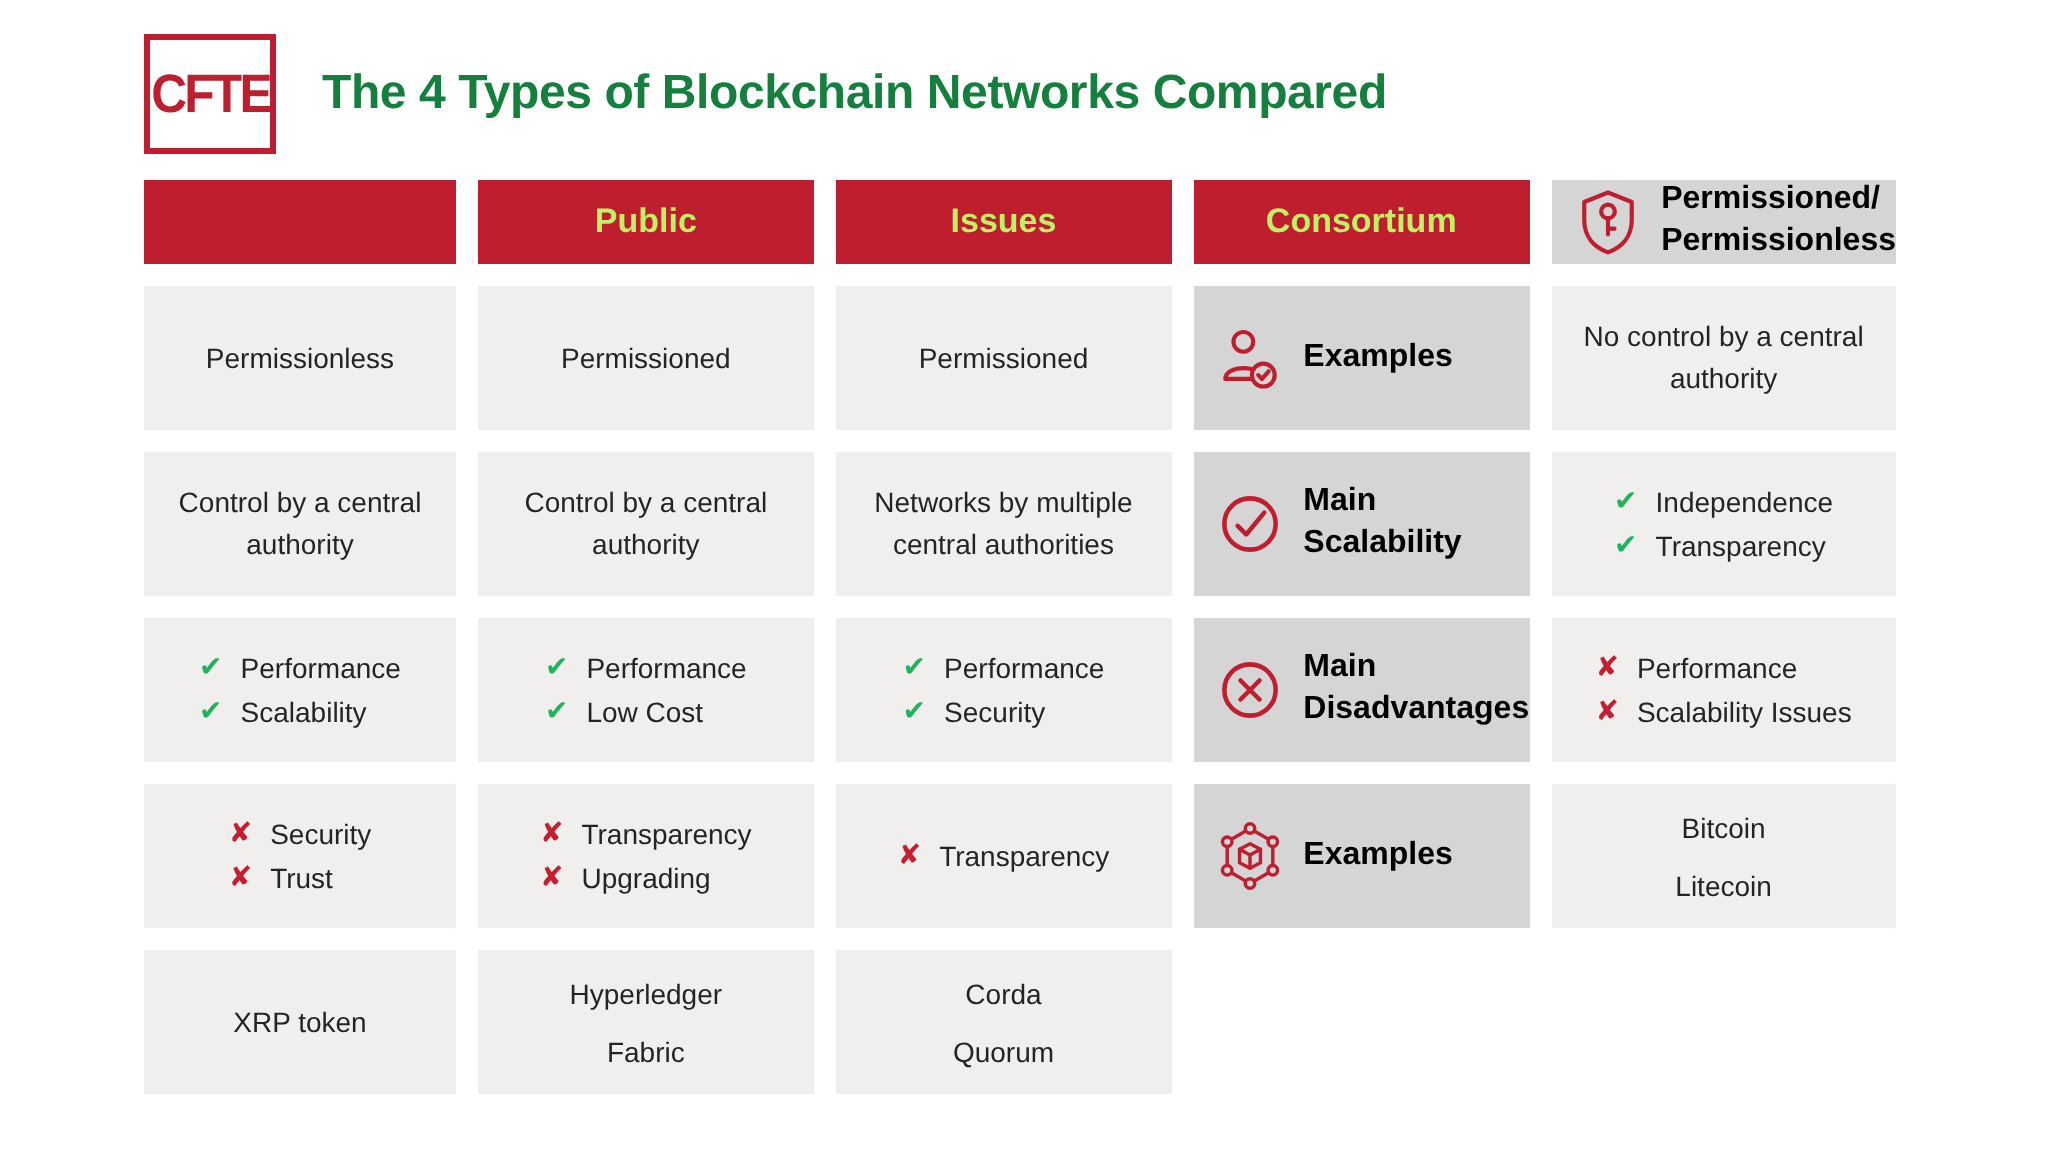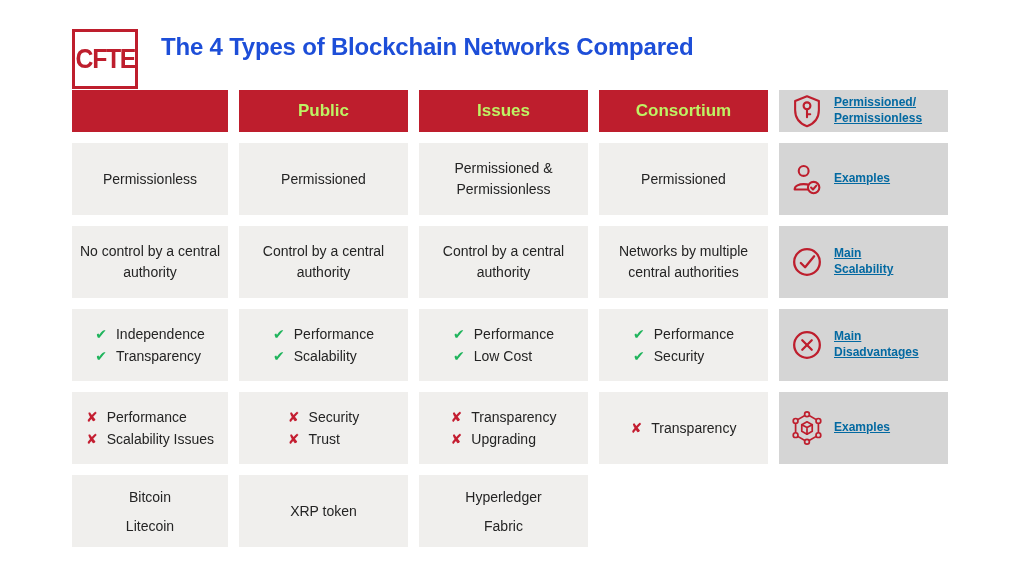--- a/index.html
+++ b/index.html
@@ -4,48 +4,48 @@
 <style>
   html,body { margin:0; padding:0; background:#ffffff; }
   .page {
     position:relative; width:1024px; height:576px; background:#ffffff;
     font-family:"Liberation Sans", sans-serif; color:#1c1c1c; overflow:hidden;
   }
   
   .logo-box {
     position:absolute; left:72px; top:17px; width:66px; height:60px;
     border:3px solid #be1e2d; background:#ffffff; box-sizing:border-box;
-    display:flex; align-items:center; justify-content:center;margin-top:12px;
+    display:flex; align-items:center; justify-content:center;
   }
   .logo-text {
     color:#be1e2d; font-weight:bold; font-size:27px; letter-spacing:-1.5px;
     transform:scaleX(.92); line-height:1;
   }
   .page-title {
     position:absolute; left:161px; top:33px; font-size:24px; font-weight:bold;
-    color:#1d4ed8; letter-spacing:-0.2px;
+    color:#15803d; letter-spacing:-0.2px;
   }
   
   .table {
     position:absolute; left:72px; top:90px; width:876px;
     display:grid; grid-template-columns:156px repeat(4, 1fr);
     grid-template-rows:42px repeat(5, 72px); gap:11px 11px;
   }
   .th {
     background:#be1e2d; color:#bef264; font-weight:bold; font-size:17px;
     display:flex; align-items:center; justify-content:center;
   }
   .row-label {
     background:#d5d5d5; display:flex; align-items:center; gap:8px;
     padding-left:9px; box-sizing:border-box;
   }
   .row-label .icon { width:38px; height:38px; flex:0 0 auto; display:flex; align-items:center; justify-content:center; }
   .row-label .icon svg { width:38px; height:38px; display:block; }
   .label-lines { display:flex; flex-direction:column; }
-  .label-lines span { font-weight:bold; font-size:12px; line-height:1.3; color:#0369a1; white-space:nowrap;text-decoration:underline; }
+  .label-lines span { font-weight:bold; font-size:16px; line-height:1.3; color:#000000; white-space:nowrap; }
   .cell {
     background:#f0efed; display:flex; align-items:center; justify-content:center;
     font-size:14px; color:#242424;
   }
   .cell-text { text-align:center; line-height:1.5; max-width:152px; }
   .list { display:flex; flex-direction:column; gap:2px; align-items:flex-start; }
   .list-item { display:flex; align-items:center; gap:9px; line-height:1.45; }
   .mark { font-family:"DejaVu Sans", sans-serif; font-size:14px; font-weight:bold; line-height:1; }
   .mark-check { color:#1fb45c; }
   .mark-cross { color:#c41e31; }
@@ -78,23 +78,20 @@
           <span>Permissionless</span>
         </div>
       </div>
       <div class="cell">
         <div class="cell-text">Permissionless</div>
       </div>
       <div class="cell">
         <div class="cell-text">Permissioned</div>
       </div>
       <div class="cell">
-        <div class="cell-text">Permissioned &amp; Permissionless</div>
-      </div>
-      <div class="cell">
         <div class="cell-text">Permissioned</div>
       </div>
       <div class="row-label">
         <span class="icon">
           <svg viewBox="0 0 40 40" fill="none" stroke="#be1e2d" stroke-width="2.2" stroke-linecap="round" stroke-linejoin="round">
             <circle cx="16.5" cy="11.5" r="5.2"></circle>
             <path d="M7 31 C7 23.5 26 23.5 26 31 Z"></path>
             <circle cx="27" cy="29" r="6" fill="#d5d5d5"></circle>
             <polyline points="24.3,29 26.3,31 29.8,27"></polyline>
           </svg>
@@ -260,14 +257,20 @@
         <div class="stack">
           <span>XRP token</span>
         </div>
       </div>
       <div class="cell">
         <div class="stack">
           <span>Hyperledger</span>
           <span>Fabric</span>
         </div>
       </div>
+      <div class="cell">
+        <div class="stack">
+          <span>Corda</span>
+          <span>Quorum</span>
+        </div>
+      </div>
     </div>
 </div>
 
 </body></html>

